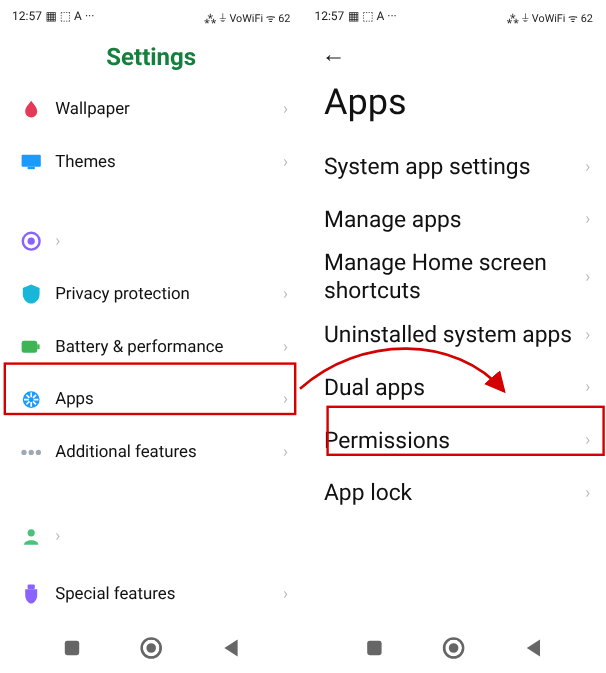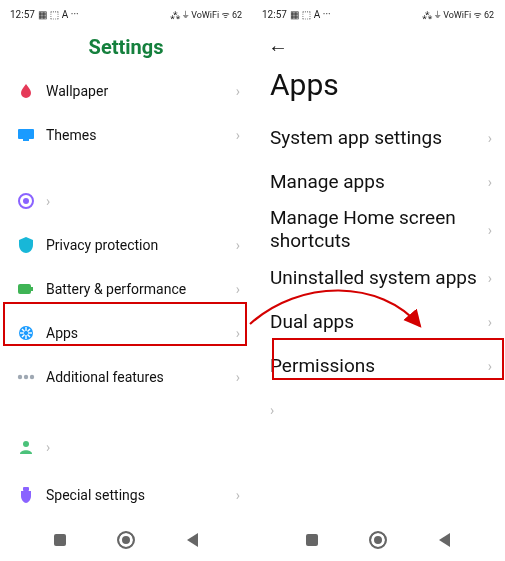--- a/index.html
+++ b/index.html
@@ -258,21 +258,21 @@
       </div>
       <div class="row">
         <span class="icon-slot">
             <span class="ico">
               <svg width="16" height="18">
                 <rect x="5" y="1" width="6" height="4" rx="1" fill="#8a63ff"></rect>
                 <path d="M3 5 H13 V10 C13 14 10 17 8 17 C6 17 3 14 3 10 Z" fill="#8a63ff"></path>
               </svg>
             </span>
           </span>
-        <span class="label">Special settings</span>
+        <span class="label">Special features</span>
         <span class="chev">›</span>
       </div>
     </div>
 
     <div class="navbar">
       <div class="nav-sq"></div>
       <div class="nav-circ"></div>
       <div class="nav-tri"></div>
     </div>
   </div>
@@ -312,20 +312,21 @@
       </div>
       <div class="row right-row">
         <span class="label">Dual apps</span>
         <span class="chev">›</span>
       </div>
       <div class="row right-row">
         <span class="label">Permissions</span>
         <span class="chev">›</span>
       </div>
       <div class="row right-row">
+        <span class="label">App lock</span>
         <span class="chev">›</span>
       </div>
     </div>
 
     <div class="navbar">
       <div class="nav-sq"></div>
       <div class="nav-circ"></div>
       <div class="nav-tri"></div>
     </div>
   </div>

